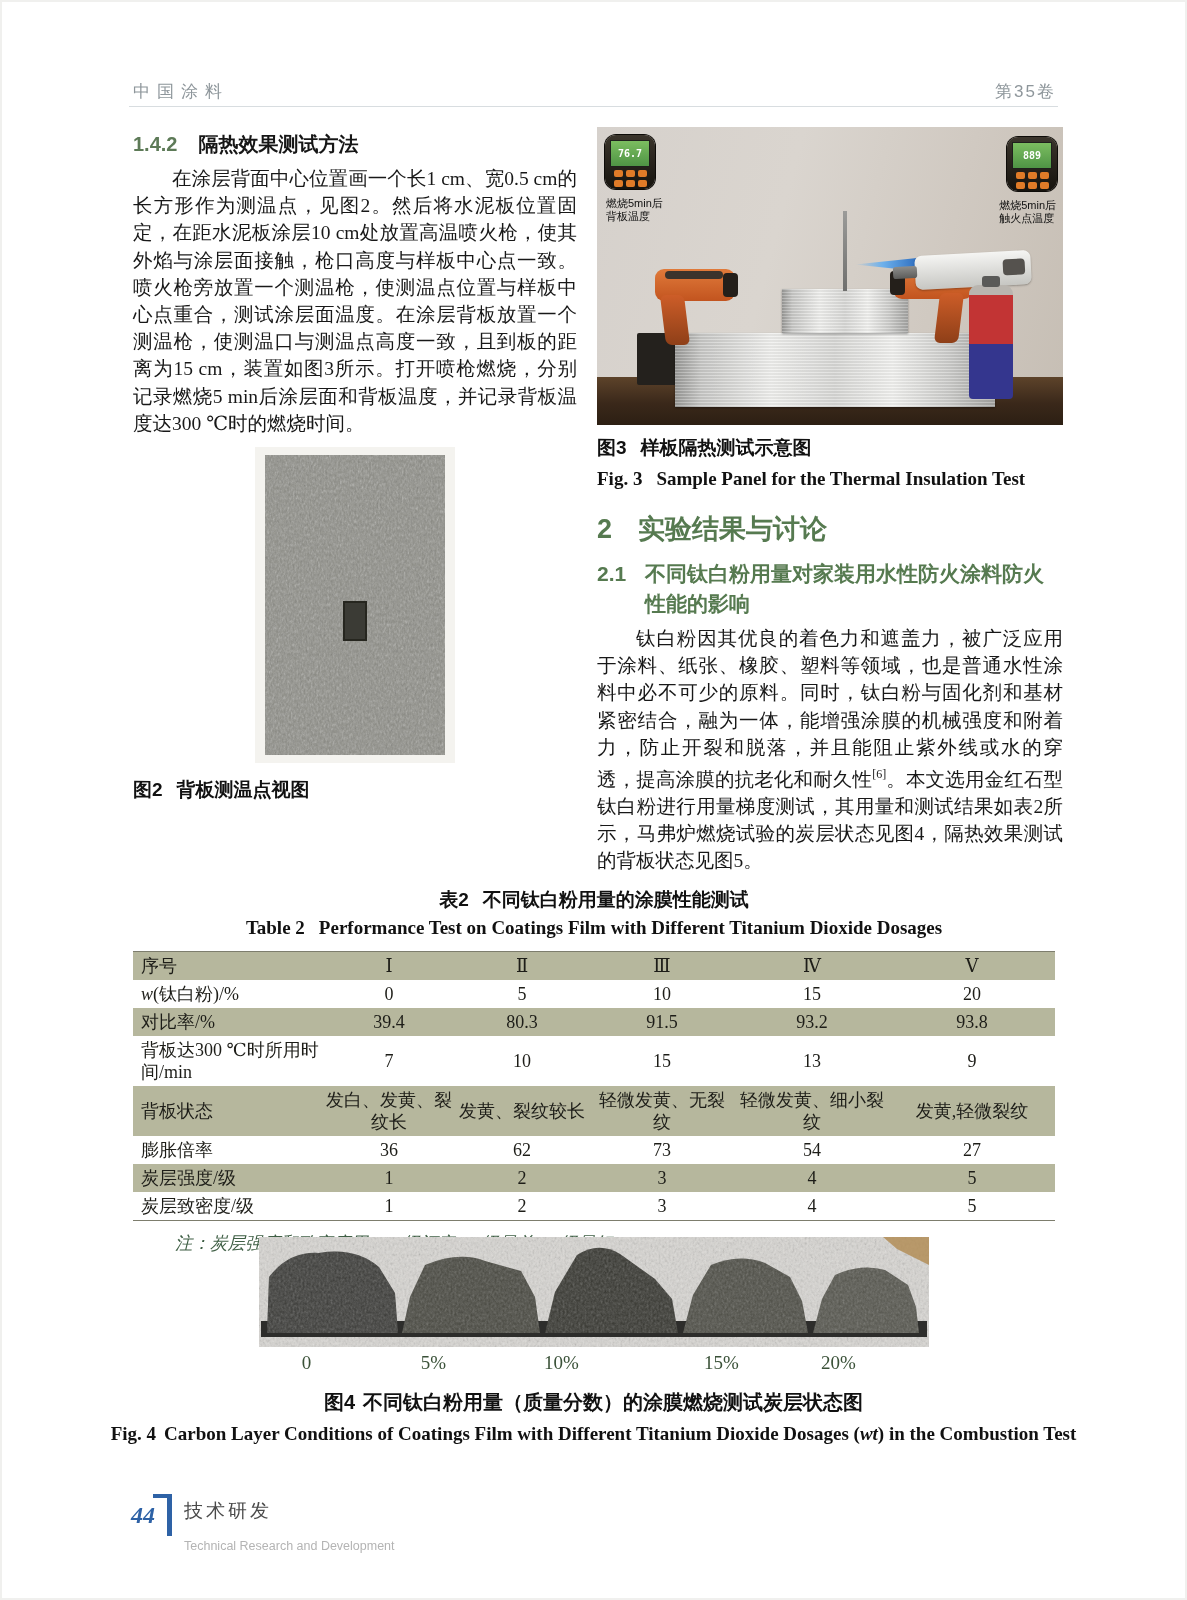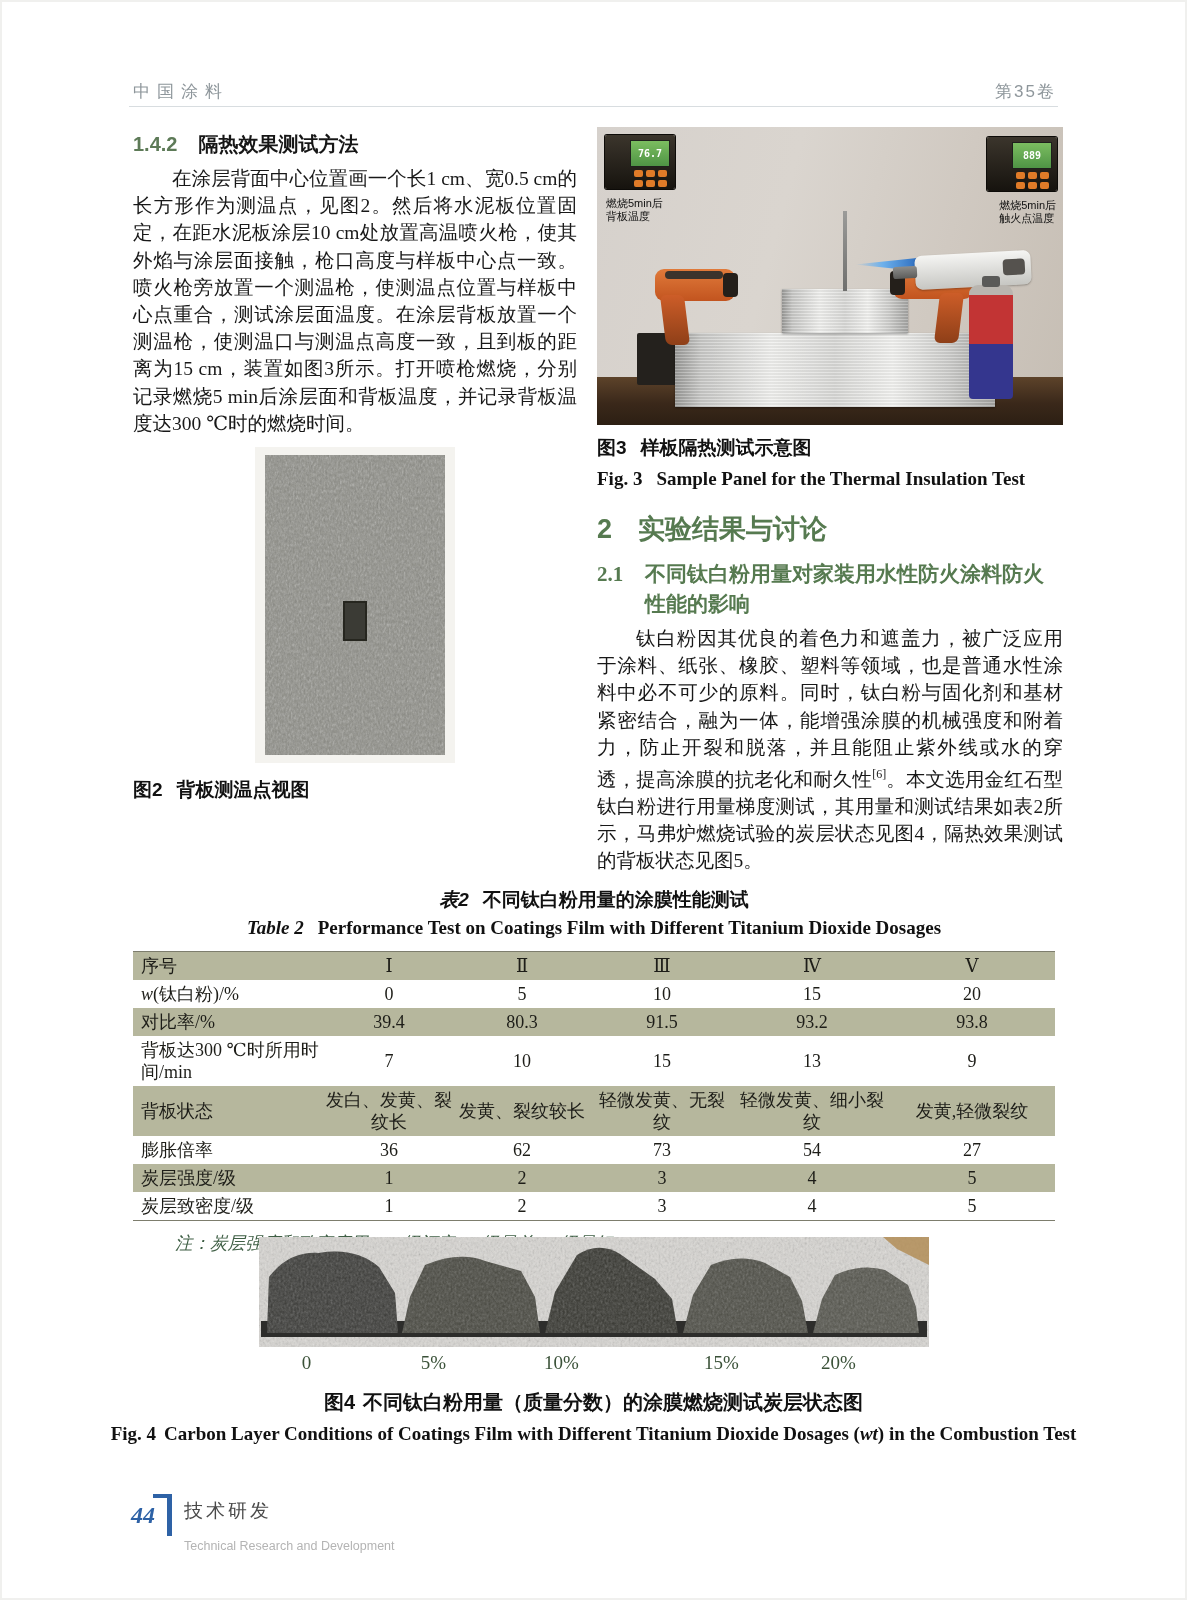--- a/index.html
+++ b/index.html
@@ -22,21 +22,21 @@
   .sech3 .num{color:#5d7a57;font-family:"Liberation Sans","DejaVu Sans",sans-serif;margin-right:16px;}
   .sech3 .ttl{font-weight:bold;color:#161616;}
 
   .body-para{margin:0;font-size:19.5px;line-height:27.2px;text-align:justify;
              text-indent:2em;color:#181818;}
 
   .sech1{margin:22px 0 0 0;font-size:27px;line-height:34px;color:#567a50;font-weight:bold;
          font-family:"Liberation Sans","DejaVu Sans",sans-serif;}
   .sech1 .num{margin-right:26px;}
   .sech2{margin:13px 0 6px 0;font-size:21px;line-height:30px;color:#567a50;font-weight:bold;
-         font-family:Liberation Serif, serif;display:flex;}
+         font-family:Liberation Sans, sans-serif;display:flex;}
   .sech2 .num{width:48px;flex:none;}
   .sech2 .ttl{flex:1;}
 
   
   .cap{text-align:left;font-weight:bold;}
   .cap-cn{font-size:19px;margin-top:14px;font-family:"Liberation Sans","DejaVu Sans",sans-serif;color:#111;}
   .cap-en{font-size:19px;margin-top:7px;font-family:"Liberation Serif","DejaVu Serif",serif;color:#111;}
   .cap .cap-label{margin-right:14px;}
 
   
@@ -75,40 +75,40 @@
       background:linear-gradient(#8d8d8b,#5c5c5a);border-radius:3px;}
   .f3-torch::after{content:"";position:absolute;right:6px;top:8px;width:22px;height:16px;
       background:#55524e;border-radius:4px;}
   .f3-flame{position:absolute;left:258px;top:131px;width:62px;height:13px;
       background:linear-gradient(90deg,rgba(130,190,255,0),#6cb0ec 45%,#2f6fc0);
       clip-path:polygon(0 50%,100% 0,100% 100%);}
   .f3-can{position:absolute;left:372px;top:158px;width:44px;height:114px;border-radius:9px 9px 4px 4px;
       background:linear-gradient(180deg,#b9b5af 0 10px,#c23434 10px 52%,#34368e 52% 100%);}
   .f3-can::before{content:"";position:absolute;top:-9px;left:13px;width:18px;height:11px;background:#5a5a58;
       border-radius:3px;}
-  .f3-inset{position:absolute;width:50px;height:54px;border-radius:2px;
-      background:linear-gradient(#3b352c,#16130e);box-shadow:0 0 0 1px #0d0b08;padding-left:20px;}
+  .f3-inset{position:absolute;width:50px;height:54px;border-radius:11px;
+      background:linear-gradient(#3b352c,#16130e);box-shadow:0 0 0 1px #0d0b08;}
   .f3-inset-l{left:8px;top:8px;}
   .f3-inset-r{right:6px;top:10px;}
   .f3-screen{margin:5px auto 0;width:38px;height:25px;border:1px solid #1f1f1c;
       background:linear-gradient(#7bbd60,#4f9445);display:flex;align-items:center;justify-content:center;
       color:#ffffff;font-size:10px;font-weight:bold;font-family:"DejaVu Sans Mono",monospace;}
   .f3-btnrow{display:flex;justify-content:center;gap:3px;margin-top:3px;}
   .f3-btn{width:9px;height:7px;background:#e07b28;border-radius:2px;}
   .f3-ilabel{position:absolute;font-size:11px;line-height:13px;color:#101010;
       font-family:"Liberation Sans","DejaVu Sans",sans-serif;}
   .f3-ilabel-l{left:9px;top:70px;text-align:left;}
   .f3-ilabel-r{right:7px;top:72px;text-align:left;}
 
   
   .table-sec{position:absolute;left:133px;top:888px;width:922px;}
   .tbl-title-cn{text-align:center;font-weight:bold;font-size:19px;line-height:24px;
       font-family:"Liberation Sans","DejaVu Sans",sans-serif;color:#111;}
   .tbl-title-en{text-align:center;font-weight:bold;font-size:19px;line-height:24px;margin-top:4px;color:#111;}
-  .tbl-title-cn .cap-label,.tbl-title-en .cap-label{margin-right:14px;font-style:italic;}
+  .tbl-title-cn .cap-label,.tbl-title-en .cap-label{margin-right:14px;}
   table.perf{width:100%;border-collapse:collapse;margin-top:11px;font-size:18px;
       border-top:1.5px solid #7d7d6d;border-bottom:1.5px solid #7d7d6d;}
   table.perf td{text-align:center;padding:3px 2px;line-height:22px;vertical-align:middle;color:#1d1d18;}
   table.perf td.lbl{text-align:left;padding-left:8px;}
   tr.shaded{background:#b6b79d;}
   .note{margin:10px 0 0 42px;font-size:17.5px;font-style:italic;color:#3f5f45;}
 
   
   .fig4-sec{position:absolute;left:0;top:1237px;width:1187px;text-align:center;}
   .fig4-photo{position:relative;width:670px;height:110px;margin:0 auto;}

